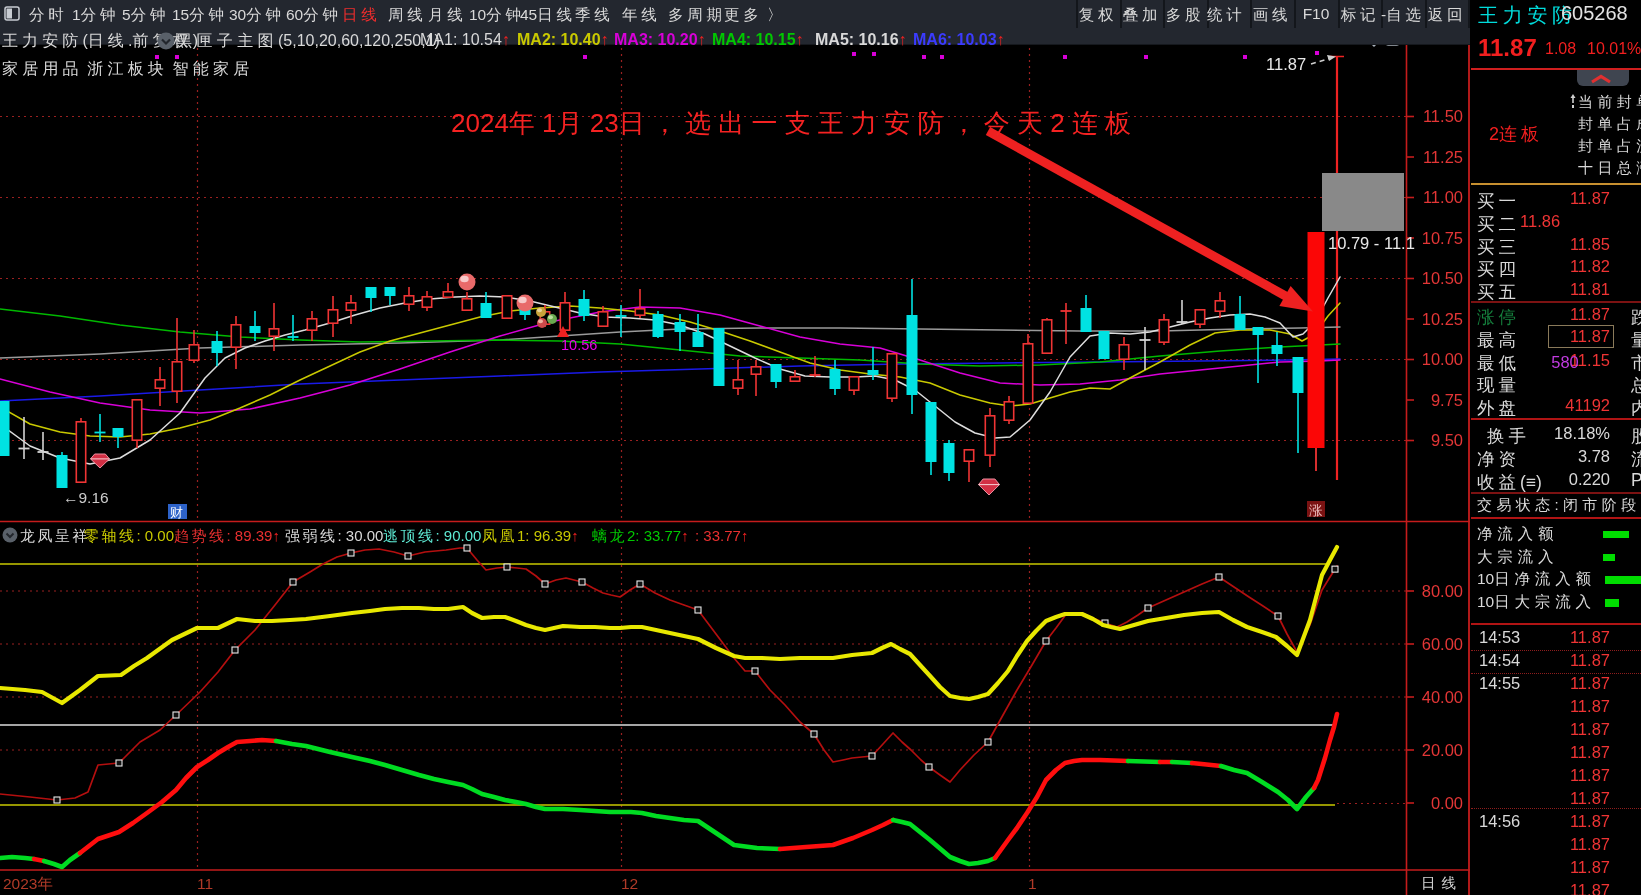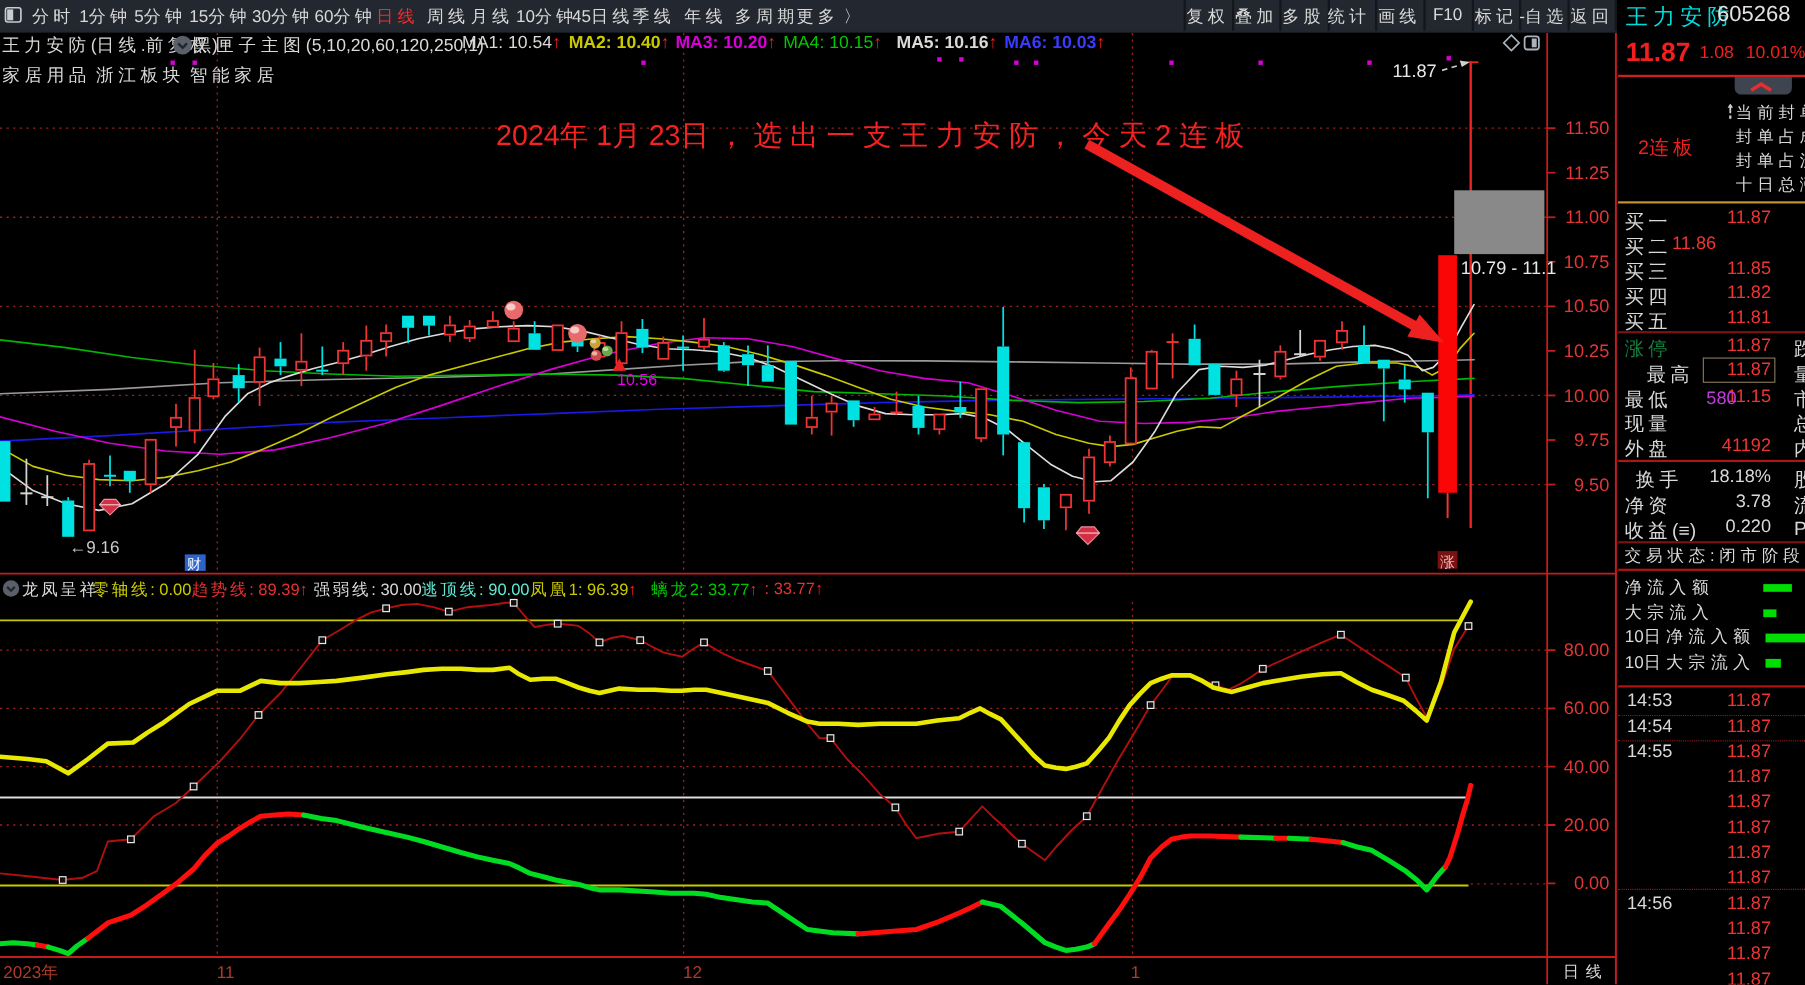--- a/index.html
+++ b/index.html
@@ -1,17 +1,17 @@
 <!DOCTYPE html>
 <html><head><meta charset="utf-8"><style>
 *{margin:0;padding:0;box-sizing:border-box}
 html,body{width:1641px;height:895px;background:#000;overflow:hidden}
 body{font-family:"Liberation Sans",sans-serif;position:relative}
 .ab{position:absolute;white-space:nowrap}
-#menubar{left:0;top:0;width:1470px;height:30px;background:#23272f;border-bottom:1px solid #15181d}
+#menubar{left:0;top:0;width:1470px;height:45px;background:#23272f;border-bottom:1px solid #15181d}
 .mi{position:absolute;top:5px;font-size:15.5px;color:#d9d9d9}
 .sep{position:absolute;top:0;width:2px;height:28px;background:#13161b}
 #rp{left:1471px;top:0;width:170px;height:895px;background:#000}
 </style></head><body>
 <svg width="1470" height="895" viewBox="0 0 1470 895" style="position:absolute;left:0;top:0">
 <rect x="0" y="0" width="1470" height="895" fill="#000"></rect>
 <line x1="197.5" y1="30" x2="197.5" y2="520" stroke="#9a2020" stroke-width="1.2" stroke-dasharray="2,4"></line>
 <line x1="197.5" y1="547" x2="197.5" y2="868" stroke="#9a2020" stroke-width="1.2" stroke-dasharray="2,4"></line>
 <line x1="621.5" y1="30" x2="621.5" y2="520" stroke="#9a2020" stroke-width="1.2" stroke-dasharray="2,4"></line>
 <line x1="621.5" y1="547" x2="621.5" y2="868" stroke="#9a2020" stroke-width="1.2" stroke-dasharray="2,4"></line>
@@ -371,21 +371,21 @@
 </div>
 <div class="ab" style="left:2px;top:31px;font-size:16px;color:#d9d9d9"><span style="letter-spacing:4.1px">王力安防</span>(<span style="letter-spacing:4.1px">日线</span>.<span style="letter-spacing:4.1px">前复权</span>)</div>
 <svg class="ab" style="left:157px;top:32px" width="20" height="20">
     <circle cx="9" cy="9" r="8.5" fill="#596069"></circle>
     <path d="M5 7.5 L9 11.5 L13 7.5" fill="none" stroke="#22262c" stroke-width="2.2"></path>
   </svg>
 <div class="ab" style="left:176px;top:31px;font-size:16px;color:#d9d9d9"><span style="letter-spacing:4.4px">黑匣子主图</span>(5,10,20,60,120,250,1)</div>
 <div class="ab" style="left:420px;top:31px;font-size:16px;font-weight:normal;color:#d9d9d9">MA1: 10.54<span style="color:#ee2121">↑</span></div>
 <div class="ab" style="left:517px;top:31px;font-size:16px;font-weight:bold;color:#c9c900">MA2: 10.40<span style="color:#ee2121">↑</span></div>
 <div class="ab" style="left:614px;top:31px;font-size:16px;font-weight:bold;color:#d800d8">MA3: 10.20<span style="color:#ee2121">↑</span></div>
-<div class="ab" style="left:712px;top:31px;font-size:16px;font-weight:normal;color:#00c800">MA4: 10.15<span style="color:#ee2121">↑</span></div>
+<div class="ab" style="left:712px;top:31px;font-size:16px;font-weight:bold;color:#00c800">MA4: 10.15<span style="color:#ee2121">↑</span></div>
 <div class="ab" style="left:815px;top:31px;font-size:16px;font-weight:bold;color:#d9d9d9">MA5: 10.16<span style="color:#ee2121">↑</span></div>
 <div class="ab" style="left:913px;top:31px;font-size:16px;font-weight:bold;color:#3b3bff">MA6: 10.03<span style="color:#ee2121">↑</span></div>
 <div class="ab" style="left:2px;top:59px;font-size:16px;color:#d9d9d9"><span style="letter-spacing:4.2px">家居用品</span> <span style="letter-spacing:4.2px">浙江板块</span> <span style="letter-spacing:4.2px">智能家居</span></div>
 <div class="ab" style="left:451px;top:106px;font-size:26px;color:#f52222">2024<span style="letter-spacing:7.2px">年</span>1<span style="letter-spacing:7.2px">月</span>23<span style="letter-spacing:7.2px">日，选出一支王力安防，今天2连板</span></div>
 <svg class="ab" style="left:2px;top:527px" width="18" height="18">
     <circle cx="8" cy="8" r="7.5" fill="#596069"></circle>
     <path d="M4.5 6.5 L8 10 L11.5 6.5" fill="none" stroke="#22262c" stroke-width="2"></path>
   </svg>
 <div class="ab" style="left:20px;top:527px;font-size:15px;color:#d9d9d9"><span style="letter-spacing:2.5px">龙凤呈祥</span></div>
 <div class="ab" style="left:84px;top:527px;font-size:15px;color:#c9c900"><span style="letter-spacing:2.5px">零轴线</span>: 0.00</div>
@@ -424,21 +424,21 @@
 <div style="position:absolute;left:6px;top:235px;font-size:17.5px;color:#d9d9d9;white-space:nowrap;"><span style="letter-spacing:4px">买三</span></div>
 <div style="position:absolute;left:49px;top:235px;width:90px;text-align:right;font-size:16.5px;color:#ef3434;white-space:nowrap">11.85</div>
 <div style="position:absolute;left:6px;top:257px;font-size:17.5px;color:#d9d9d9;white-space:nowrap;"><span style="letter-spacing:4px">买四</span></div>
 <div style="position:absolute;left:49px;top:257px;width:90px;text-align:right;font-size:16.5px;color:#ef3434;white-space:nowrap">11.82</div>
 <div style="position:absolute;left:6px;top:280px;font-size:17.5px;color:#d9d9d9;white-space:nowrap;"><span style="letter-spacing:4px">买五</span></div>
 <div style="position:absolute;left:49px;top:280px;width:90px;text-align:right;font-size:16.5px;color:#ef3434;white-space:nowrap">11.81</div>
 <div style="position:absolute;left:0;top:301px;width:170px;height:1.5px;background:#7c1212"></div>
 <div style="position:absolute;left:6px;top:305px;font-size:17.5px;color:#15803d;white-space:nowrap;"><span style="letter-spacing:4px">涨停</span></div>
 <div style="position:absolute;left:49px;top:305px;width:90px;text-align:right;font-size:16.5px;color:#ef3434;white-space:nowrap">11.87</div>
 <div style="position:absolute;left:160px;top:305px;font-size:17.5px;color:#d9d9d9;white-space:nowrap;"><span style="letter-spacing:4px">跌</span></div>
-<div style="position:absolute;left:6px;top:328px;font-size:17.5px;color:#d9d9d9;white-space:nowrap;margin-left:20px;"><span style="letter-spacing:4px">最高</span></div>
+<div style="position:absolute;left:6px;top:328px;font-size:17.5px;color:#d9d9d9;white-space:nowrap;"><span style="letter-spacing:4px">最高</span></div>
 <div style="position:absolute;left:77px;top:325px;width:66px;text-align:right;font-size:16.5px;color:#ef3434;border:1px solid #8a7a5a;padding:1px 3px 1px 0">11.87</div>
 <div style="position:absolute;left:160px;top:328px;font-size:17.5px;color:#d9d9d9;white-space:nowrap;"><span style="letter-spacing:4px">量</span></div>
 <div style="position:absolute;left:6px;top:351px;font-size:17.5px;color:#d9d9d9;white-space:nowrap;"><span style="letter-spacing:4px">最低</span></div>
 <div style="position:absolute;left:49px;top:351px;width:90px;text-align:right;font-size:16.5px;color:#ef3434;white-space:nowrap">11.15</div>
 <div style="position:absolute;left:160px;top:351px;font-size:17.5px;color:#d9d9d9;white-space:nowrap;"><span style="letter-spacing:4px">市</span></div>
 <div style="position:absolute;left:6px;top:373px;font-size:17.5px;color:#d9d9d9;white-space:nowrap;"><span style="letter-spacing:4px">现量</span></div>
 <div style="position:absolute;left:49px;top:353px;width:90px;text-align:center;font-size:16.5px;color:#c23be0;white-space:nowrap">580</div>
 <div style="position:absolute;left:160px;top:373px;font-size:17.5px;color:#d9d9d9;white-space:nowrap;"><span style="letter-spacing:4px">总</span></div>
 <div style="position:absolute;left:6px;top:396px;font-size:17.5px;color:#d9d9d9;white-space:nowrap;"><span style="letter-spacing:4px">外盘</span></div>
 <div style="position:absolute;left:49px;top:396px;width:90px;text-align:right;font-size:16.5px;color:#ef3434;white-space:nowrap">41192</div>

